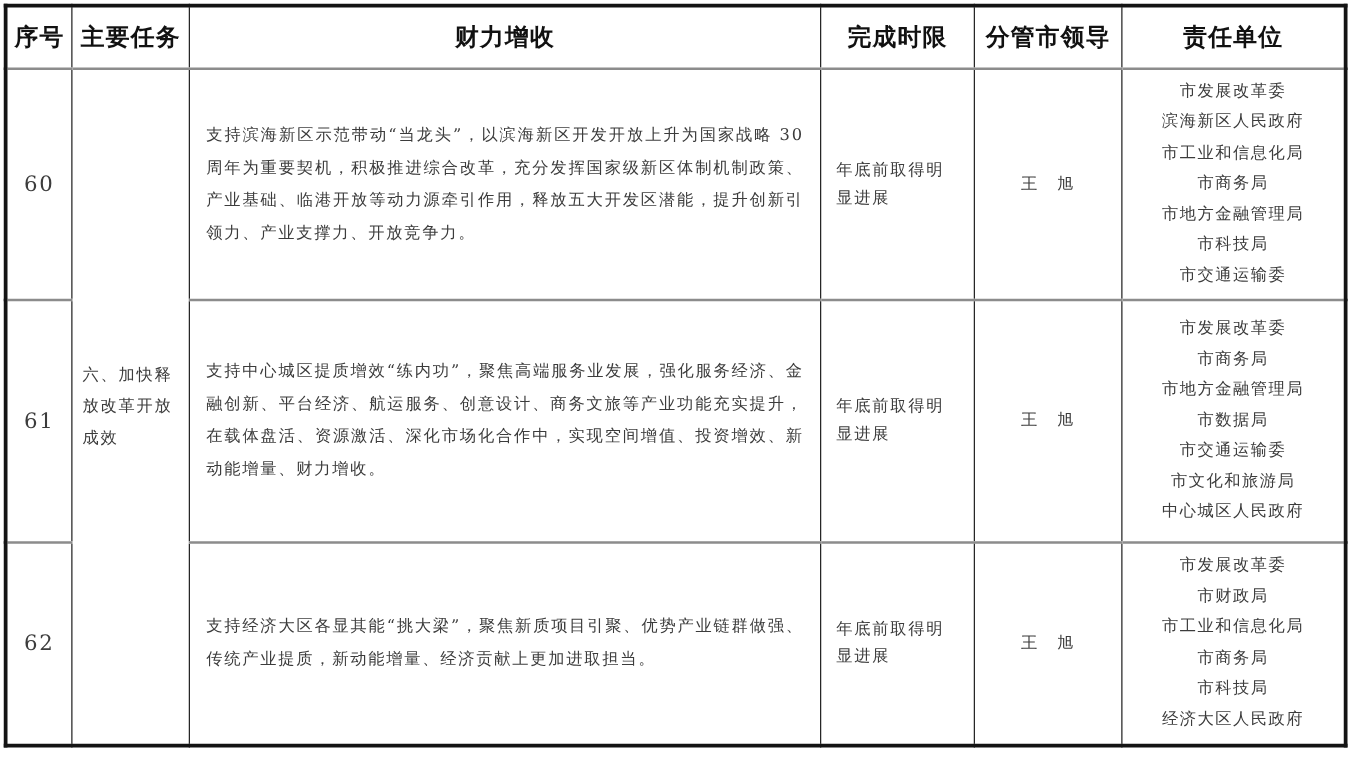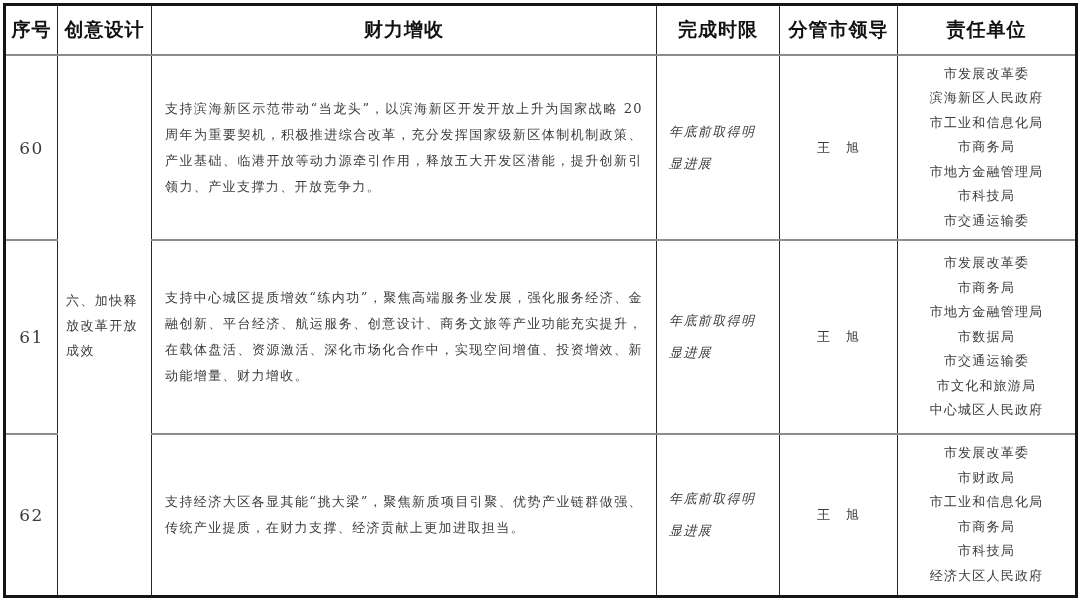--- a/index.html
+++ b/index.html
@@ -62,22 +62,21 @@
     padding: 0 8px;
     line-height: 25px;
   }
   td.key-work {
     text-align: justify;
     padding: 0 13px;
   }
   td.deadline {
     text-align: left;
     padding: 0 12px;
-    line-height: 32px;
-    font-style: italic;
+    line-height: 22px;
   }
   td.leader {
     text-align: center;
   }
   td.units {
     text-align: center;
     white-space: pre-line;
     line-height: 24.5px;
     letter-spacing: 1.2px;
   }
@@ -91,30 +90,30 @@
       <col style="width:53px">
       <col style="width:94px">
       <col style="width:505px">
       <col style="width:123px">
       <col style="width:118px">
       <col style="width:179px">
     </colgroup>
     <tbody>
         <tr class="header-row">
       <th>序号</th>
-      <th>创意设计</th>
+      <th>主要任务</th>
       <th>财力增收</th>
       <th>完成时限</th>
       <th>分管市领导</th>
       <th>责任单位</th>
     </tr>
     <tr class="row-60">
       <td class="seq">60</td>
       <td class="main-task" rowspan="3">六、加快释放改革开放成效</td>
-      <td class="key-work">支持滨海新区示范带动“当龙头”，以滨海新区开发开放上升为国家战略 20 周年为重要契机，积极推进综合改革，充分发挥国家级新区体制机制政策、产业基础、临港开放等动力源牵引作用，释放五大开发区潜能，提升创新引领力、产业支撑力、开放竞争力。</td>
+      <td class="key-work">支持滨海新区示范带动“当龙头”，以滨海新区开发开放上升为国家战略 30 周年为重要契机，积极推进综合改革，充分发挥国家级新区体制机制政策、产业基础、临港开放等动力源牵引作用，释放五大开发区潜能，提升创新引领力、产业支撑力、开放竞争力。</td>
       <td class="deadline">年底前取得明显进展</td>
       <td class="leader">王　旭</td>
       <td class="units">市发展改革委
 滨海新区人民政府
 市工业和信息化局
 市商务局
 市地方金融管理局
 市科技局
 市交通运输委</td>
     </tr>
@@ -126,21 +125,21 @@
       <td class="units">市发展改革委
 市商务局
 市地方金融管理局
 市数据局
 市交通运输委
 市文化和旅游局
 中心城区人民政府</td>
     </tr>
     <tr class="row-62">
       <td class="seq">62</td>
-      <td class="key-work">支持经济大区各显其能“挑大梁”，聚焦新质项目引聚、优势产业链群做强、传统产业提质，在财力支撑、经济贡献上更加进取担当。</td>
+      <td class="key-work">支持经济大区各显其能“挑大梁”，聚焦新质项目引聚、优势产业链群做强、传统产业提质，新动能增量、经济贡献上更加进取担当。</td>
       <td class="deadline">年底前取得明显进展</td>
       <td class="leader">王　旭</td>
       <td class="units">市发展改革委
 市财政局
 市工业和信息化局
 市商务局
 市科技局
 经济大区人民政府</td>
     </tr>
   </tbody>

